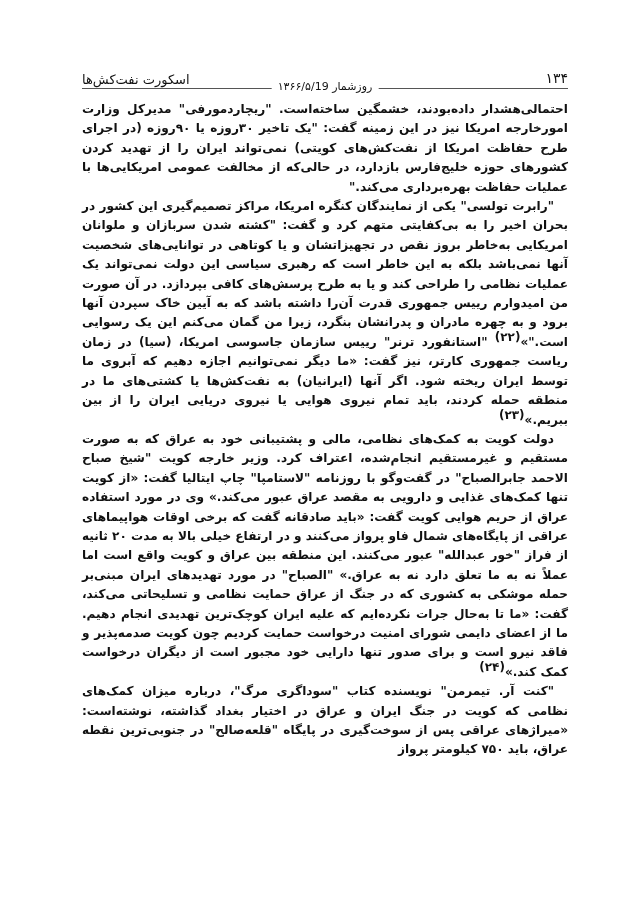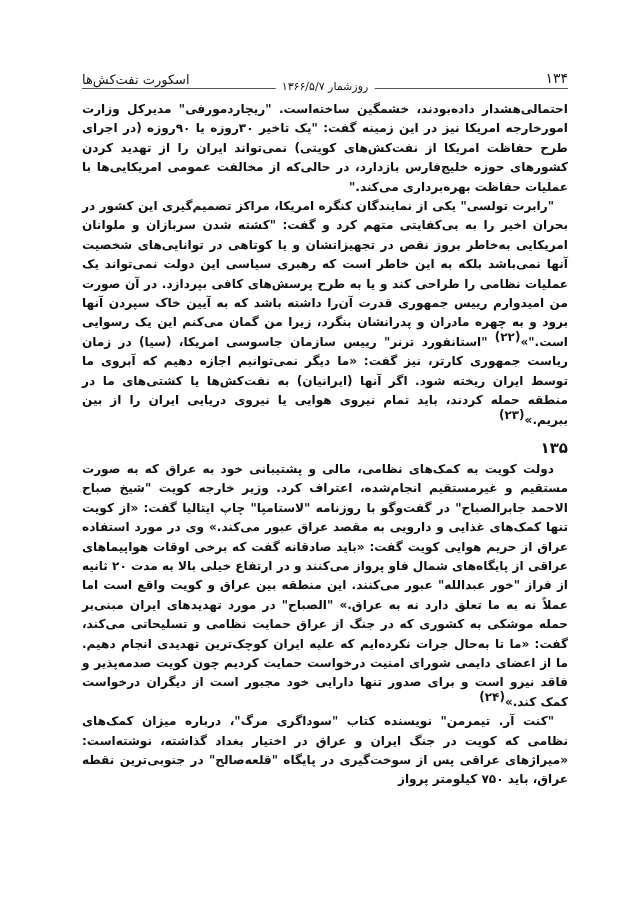--- a/index.html
+++ b/index.html
@@ -16,27 +16,26 @@
   .p.indent { text-indent:14px; }
   .sec { font-size:15px; margin:8px 0 2px 0; line-height:20px; }
   sup { font-size:12px; vertical-align:super; line-height:0; }
 </style>
 </head>
 <body>
 
 <div class="page">
   <div class="header">
     <span class="hdr-right">۱۳۴</span>
-    <span class="hdr-center">روزشمار ۱۳۶۶/۵/۷</span>
+    <span class="hdr-center">روزشمار ۱۳۶۶/۵/19</span>
     <span class="hdr-left">اسکورت نفت‌کش‌ها</span>
     <div class="hdr-rule"></div>
   </div>
 
   <div class="body">
     <p class="p"><span>احتمالی‌هشدار داده‌بودند، خشمگین ساخته‌است. "ریچاردمورفی" مدیرکل وزارت امورخارجه امریکا نیز در این زمینه گفت: "یک تاخیر ۳۰روزه یا ۹۰روزه (در اجرای طرح حفاظت امریکا از نفت‌کش‌های کویتی) نمی‌تواند ایران را از تهدید کردن کشورهای حوزه خلیج‌فارس بازدارد، در حالی‌که از مخالفت عمومی امریکایی‌ها با عملیات حفاظت بهره‌برداری می‌کند."</span></p>
     <p class="p indent"><span>"رابرت تولسی" یکی از نمایندگان کنگره امریکا، مراکز تصمیم‌گیری این کشور در بحران اخیر را به بی‌کفایتی متهم کرد و گفت: "کشته شدن سربازان و ملوانان امریکایی به‌خاطر بروز نقص در تجهیزاتشان و یا کوتاهی در توانایی‌های شخصیت آنها نمی‌باشد بلکه به این خاطر است که رهبری سیاسی این دولت نمی‌تواند یک عملیات نظامی را طراحی کند و یا به طرح پرسش‌های کافی بپردازد. در آن صورت من امیدوارم رییس جمهوری قدرت آن‌را داشته باشد که به آیین خاک سپردن آنها برود و به چهره مادران و پدرانشان بنگرد، زیرا من گمان می‌کنم این یک رسوایی است."»</span><sup>(۲۲)</sup><span> "استانفورد ترنر" رییس سازمان جاسوسی امریکا، (سیا) در زمان ریاست جمهوری کارتر، نیز گفت: «ما دیگر نمی‌توانیم اجازه دهیم که آبروی ما توسط ایران ریخته شود. اگر آنها (ایرانیان) به نفت‌کش‌ها یا کشتی‌های ما در منطقه حمله کردند، باید تمام نیروی هوایی یا نیروی دریایی ایران را از بین ببریم.»</span><sup>(۲۳)</sup></p>
 
-    <div class="sec">۱۳۵</div>
 
     <p class="p indent"><span>دولت کویت به کمک‌های نظامی، مالی و پشتیبانی خود به عراق که به صورت مستقیم و غیرمستقیم انجام‌شده، اعتراف کرد. وزیر خارجه کویت "شیخ صباح الاحمد جابرالصباح" در گفت‌وگو با روزنامه "لاستامپا" چاپ ایتالیا گفت: «از کویت تنها کمک‌های غذایی و دارویی به مقصد عراق عبور می‌کند.» وی در مورد استفاده عراق از حریم هوایی کویت گفت: «باید صادقانه گفت که برخی اوقات هواپیماهای عراقی از پایگاه‌های شمال فاو پرواز می‌کنند و در ارتفاع خیلی بالا به مدت ۲۰ ثانیه از فراز "خور عبدالله" عبور می‌کنند. این منطقه بین عراق و کویت واقع است اما عملاً نه به ما تعلق دارد نه به عراق.» "الصباح" در مورد تهدیدهای ایران مبنی‌بر حمله موشکی به کشوری که در جنگ از عراق حمایت نظامی و تسلیحاتی می‌کند، گفت: «ما تا به‌حال جرات نکرده‌ایم که علیه ایران کوچک‌ترین تهدیدی انجام دهیم. ما از اعضای دایمی شورای امنیت درخواست حمایت کردیم چون کویت صدمه‌پذیر و فاقد نیرو است و برای صدور تنها دارایی خود مجبور است از دیگران درخواست کمک کند.»</span><sup>(۲۴)</sup></p>
     <p class="p indent"><span>"کنت آر. تیمرمن" نویسنده کتاب "سوداگری مرگ"، درباره میزان کمک‌های نظامی که کویت در جنگ ایران و عراق در اختیار بغداد گذاشته، نوشته‌است: «میراژهای عراقی پس از سوخت‌گیری در پایگاه "قلعه‌صالح" در جنوبی‌ترین نقطه عراق، باید ۷۵۰ کیلومتر پرواز</span></p>
   </div>
 </div>
 
 </body></html>

